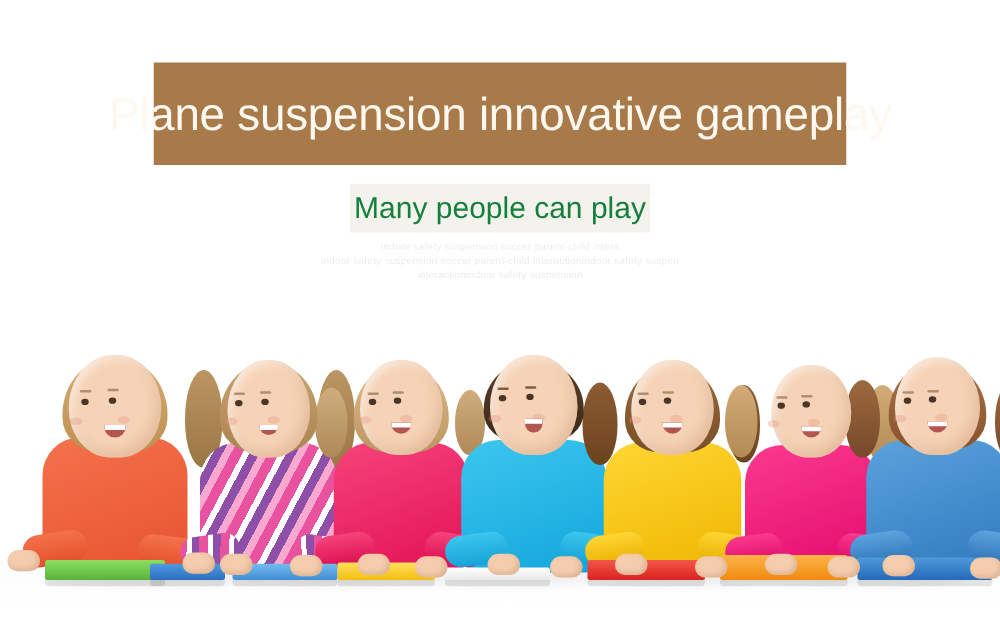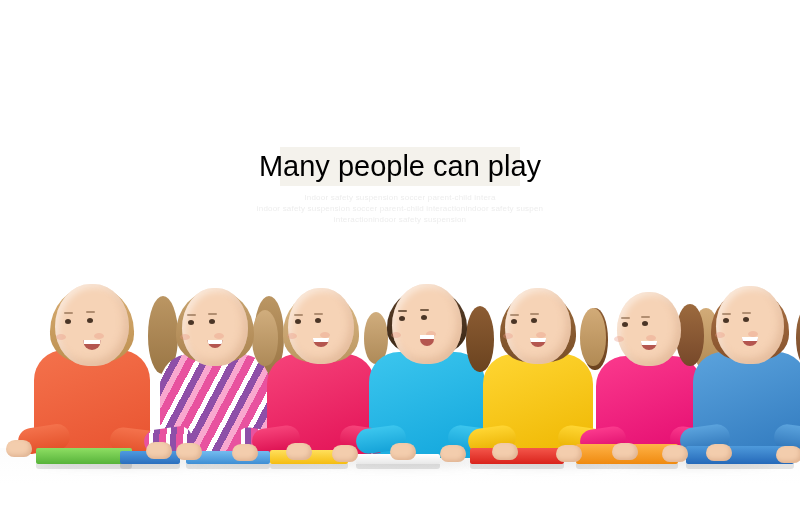--- a/index.html
+++ b/index.html
@@ -47,23 +47,23 @@
     left: 280px;
     top: 147px;
     width: 240px;
     height: 39px;
     background: #f4f2ec;
     display: flex;
     align-items: center;
     justify-content: center;
   }
   .subtitle-plate .subtitle-text {
-    color: #000000;
+    color: #15803d;
     font-family: "Liberation Sans", sans-serif;
-    font-size: 29px;
+    font-size: 24px;
     font-weight: 400;
     white-space: nowrap;
     line-height: 1;
   }
 
   
   .keyword-block {
     position: absolute;
     left: 0;
     top: 192px;
@@ -208,20 +208,23 @@
     background: rgba(120,120,120,0.13);
     filter: blur(4px);
     z-index: 1;
   }
 </style>
 </head>
 <body>
 
 <div id="banner-page">
 
+  <div class="headline-banner">
+    <span class="headline-text">Plane suspension innovative gameplay</span>
+  </div>
 
   <div class="subtitle-plate">
     <span class="subtitle-text">Many people can play</span>
   </div>
 
   <div class="keyword-block">
     <span class="keyword-line">Indoor safety suspension soccer parent-child intera</span>
     <span class="keyword-line">indoor safety suspension soccer parent-child interactionindoor safety suspen</span>
     <span class="keyword-line">interactionindoor safety suspension</span>
   </div>

